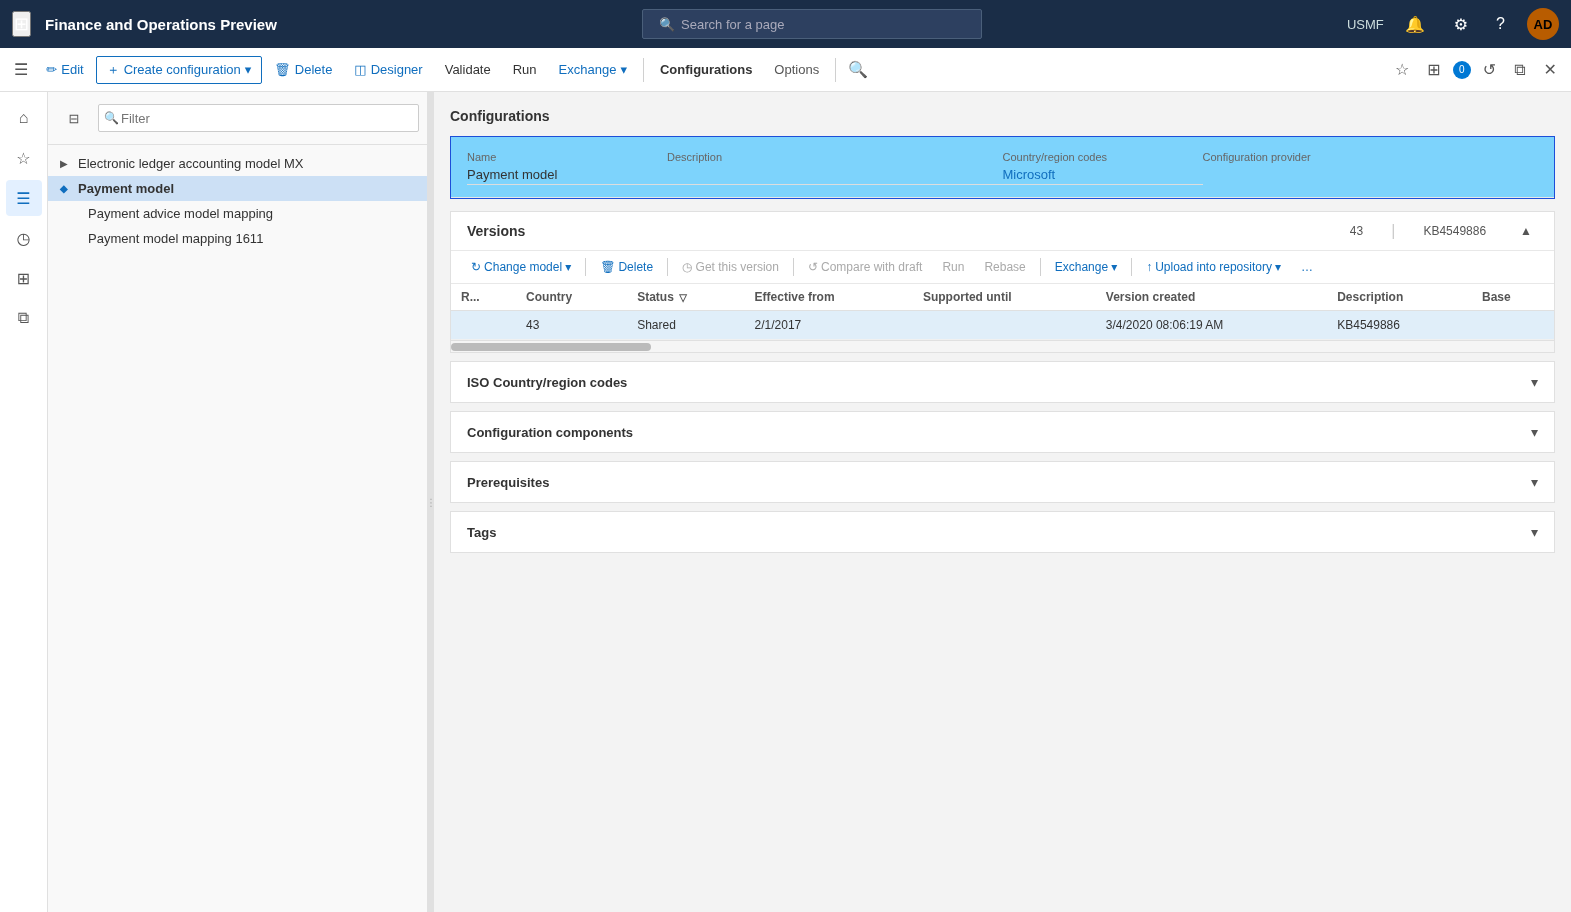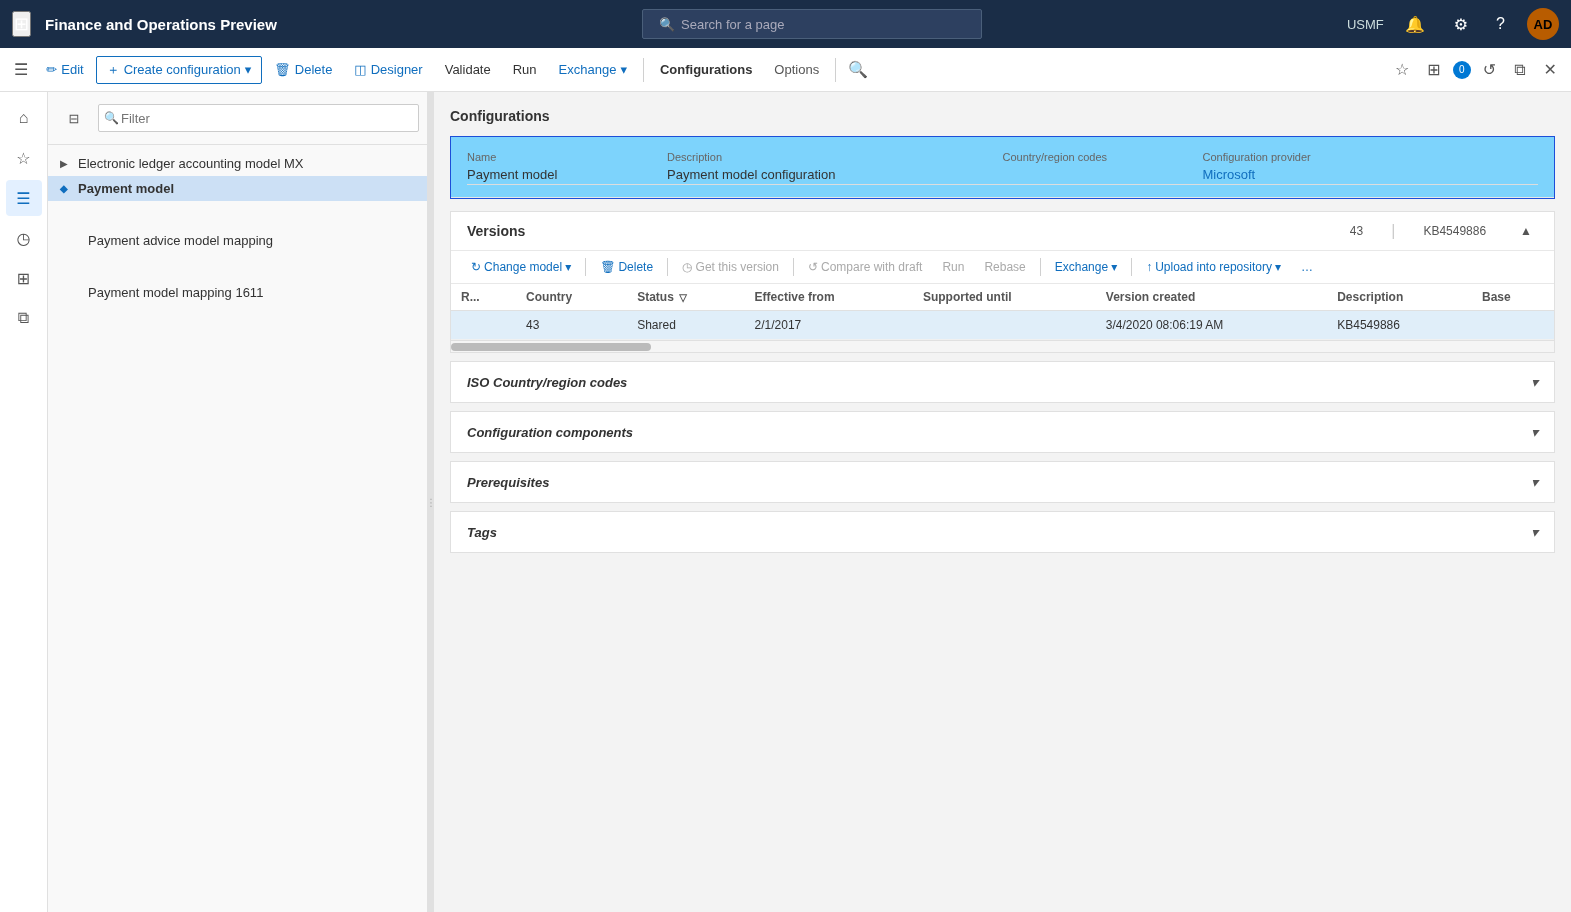--- a/index.html
+++ b/index.html
@@ -137,21 +137,21 @@
     }
     .tree-list { flex: 1; overflow-y: auto; padding: 6px 0; }
     .tree-item {
       display: flex; align-items: center;
       padding: 5px 12px;
       font-size: 13px; color: #333;
       cursor: pointer;
       gap: 6px;
     }
     .tree-item.selected { background: #cce0f5; font-weight: 600; }
-    .tree-item.child { padding-left: 40px; font-weight: normal; margin-top: 27px; }
+    .tree-item.child { padding-left: 40px; font-weight: normal; }
     .tree-arrow { font-size: 10px; color: #555; min-width: 12px; }
     .tree-diamond { color: #106ebe; font-size: 10px; min-width: 12px; }
 
     
     .splitter {
       width: 6px;
       background: #e0e0e0;
       cursor: col-resize;
       display: flex; align-items: center; justify-content: center;
       color: #aaa;
@@ -292,21 +292,20 @@
     .collapse-section {
       background: #fff;
       border: 1px solid #e0e0e0;
       margin-bottom: 8px;
     }
     .collapse-header {
       display: flex;
       align-items: center;
       padding: 12px 16px;
       cursor: pointer;
-      font-style: italic;
     }
     .collapse-title {
       font-size: 13px;
       font-weight: 600;
       color: #333;
       flex: 1;
     }
     .collapse-arrow { color: #555; font-size: 14px; }
 
     
@@ -426,21 +425,20 @@
     <div class="section-title-bar">Configurations</div>
 
     <div class="config-card">
       <div class="config-fields">
         <div class="field-label">Name</div>
         <div class="field-label">Description</div>
         <div class="field-label">Country/region codes</div>
         <div class="field-label">Configuration provider</div>
 
         <div class="field-value">Payment model</div>
-        <div class="field-value">Payment model configuration</div>
         <div class="field-value"></div>
         <div class="field-value link">Microsoft</div>
       </div>
     </div>
 
     <div class="versions-section">
       <div class="versions-header">
         <span class="versions-title">Versions</span>
         <span class="versions-badge">43</span>
         <span style="color:#ccc;margin-right:4px;">|</span>

